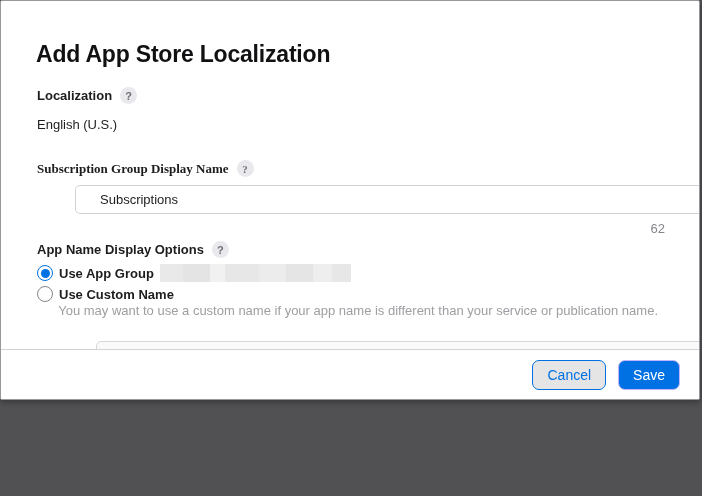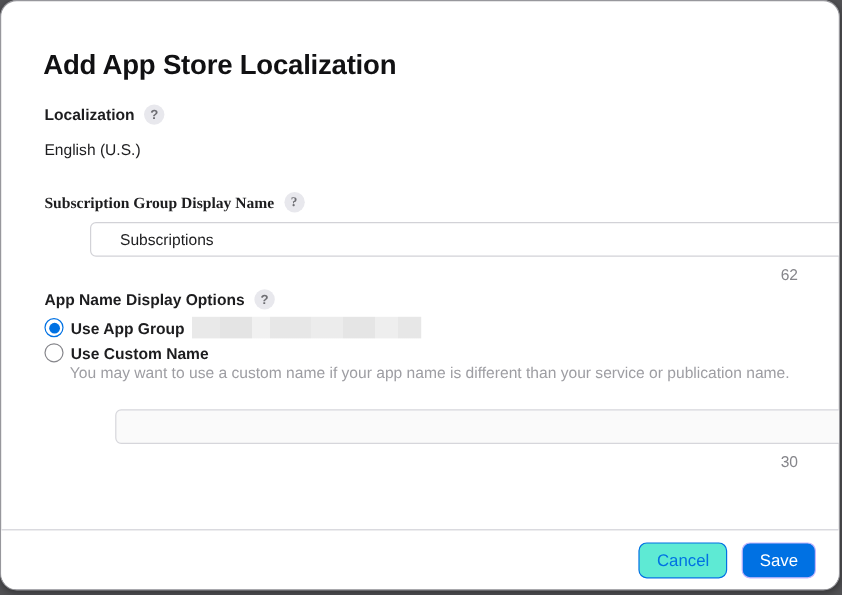--- a/index.html
+++ b/index.html
@@ -6,24 +6,24 @@
   html, body { width: 702px; height: 496px; overflow: hidden; }
   body {
     background: #515154;
     font-family: "Liberation Sans", "DejaVu Sans", sans-serif;
     color: #1d1d1f;
     position: relative;
   }
   .dialog {
     position: absolute;
     left: 0; top: 0;
-    width: 700px; height: 492px;
+    width: 700px; height: 400px;
     background: #ffffff;
     border: 1px solid #97979c;
-    border-radius: 14px;
+    border-radius: 2px;
     box-shadow: 0 2px 6px rgba(0,0,0,0.35);
     overflow: hidden;
   }
   .page-title {
     position: absolute;
     left: 35px; top: 40px;
     font-size: 23px;
     font-weight: 700;
     letter-spacing: -0.2px;
     color: #111113;
@@ -158,21 +158,21 @@
     border-radius: 7px;
     font-family: "Liberation Sans", "DejaVu Sans", sans-serif;
     font-size: 14px;
     padding: 0 14px;
     cursor: pointer;
     display: flex;
     align-items: center;
     justify-content: center;
   }
   .btn-cancel {
-    background: #5eead4;
+    background: #e5e5e5;
     border: 1px solid #0071e3;
     color: #0071e3;
   }
   .btn-save {
     background: #0071e3;
     border: 1px solid #c4b5fd;
     color: #ffffff;
   }
 </style>
 </head>

